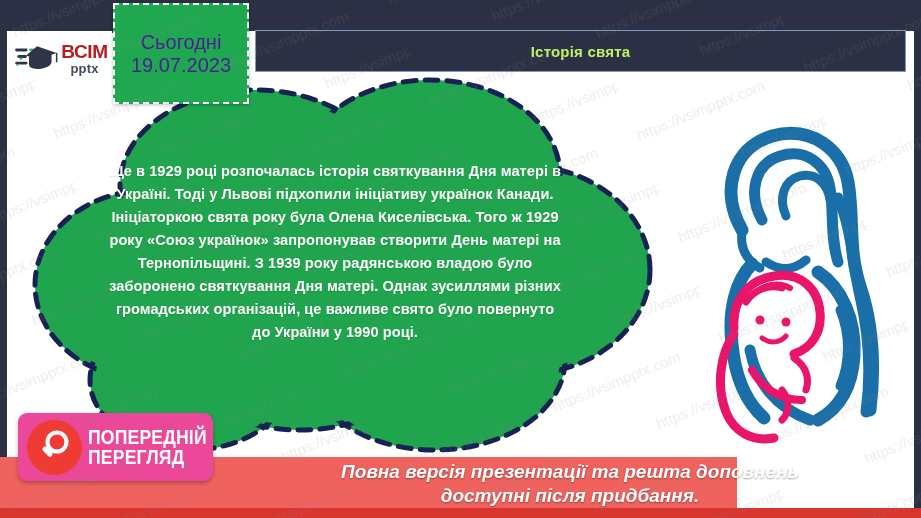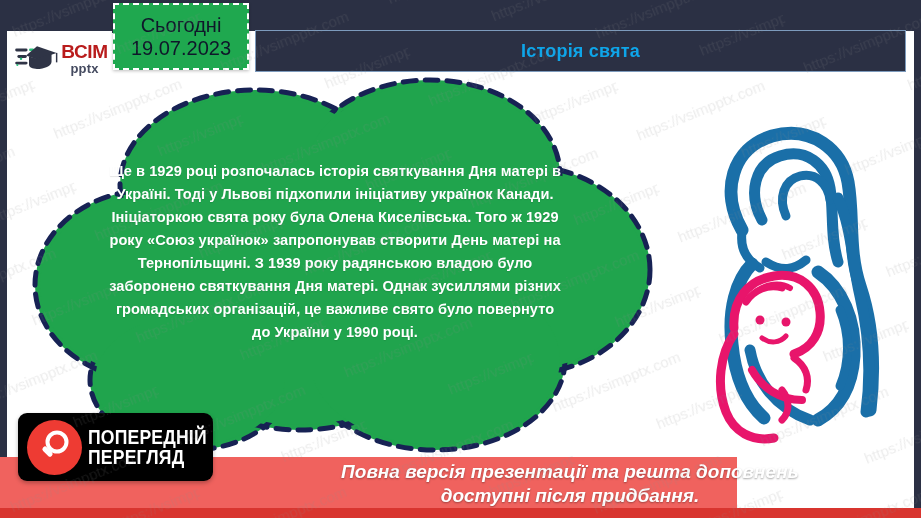--- a/index.html
+++ b/index.html
@@ -43,59 +43,59 @@
   .logo-name{
     font-size:19px;font-weight:700;color:#b91c1c;letter-spacing:-.3px;
     font-family:"Liberation Sans",sans-serif;
   }
   .logo-sub{
     font-size:13px;font-weight:600;color:#454b60;text-align:center;
     margin-top:1px;letter-spacing:.2px;
   }
   
   .today-badge{
-    position:absolute;left:113px;top:3px;width:136px;height:67px;
+    position:absolute;left:113px;top:3px;width:136px;height:101px;
     background:#1fa84f;
     border:2px dashed #ffffff;
     box-sizing:border-box;
     display:flex;flex-direction:column;align-items:center;justify-content:center;
-    color:#0f172a;
+    color:#4c1d95;
     box-shadow:0 1px 3px rgba(0,0,0,.25);
     z-index:6;
   }
   .today-label{font-size:20px;font-weight:400;line-height:1.15;}
   .today-date{font-size:20px;font-weight:400;line-height:1.15;margin-top:0;}
   
   .title-bar{
     position:absolute;left:255px;top:30px;width:651px;height:42px;
     background:#2b3044;border:1px solid #7d9bbd;box-sizing:border-box;
     display:flex;align-items:center;justify-content:center;
     z-index:4;
   }
   .title-bar span{
-    color:#0ea5e9;font-size:18px;font-weight:700;letter-spacing:.2px;
+    color:#bef264;font-size:15px;font-weight:700;letter-spacing:.2px;
   }
   
   .cloud-layer{position:absolute;left:0;top:60px;width:921px;height:400px;z-index:2;}
   
   .cloud-text{
     position:absolute;left:105px;top:160px;width:460px;
     text-align:center;color:#ffffff;
     font-size:14.6px;font-weight:700;line-height:1.58;
     z-index:3;letter-spacing:.05px;
     text-shadow:0 1px 1px rgba(0,0,0,.10);
   }
   
   .illustration{
     position:absolute;left:690px;top:120px;width:215px;height:330px;z-index:3;
   }
   
   .preview-badge{
     position:absolute;left:18px;top:413px;width:195px;height:68px;
-    background:#000000;border-radius:9px;
+    background:#ec4899;border-radius:9px;
     display:flex;align-items:center;gap:6px;padding-left:9px;
     box-sizing:border-box;z-index:8;
     box-shadow:0 2px 4px rgba(0,0,0,.28);
   }
   .preview-circle{
     width:55px;height:55px;border-radius:50%;
     background:#ee3b33;flex:0 0 auto;position:relative;
     display:flex;align-items:center;justify-content:center;
   }
   .preview-words{

